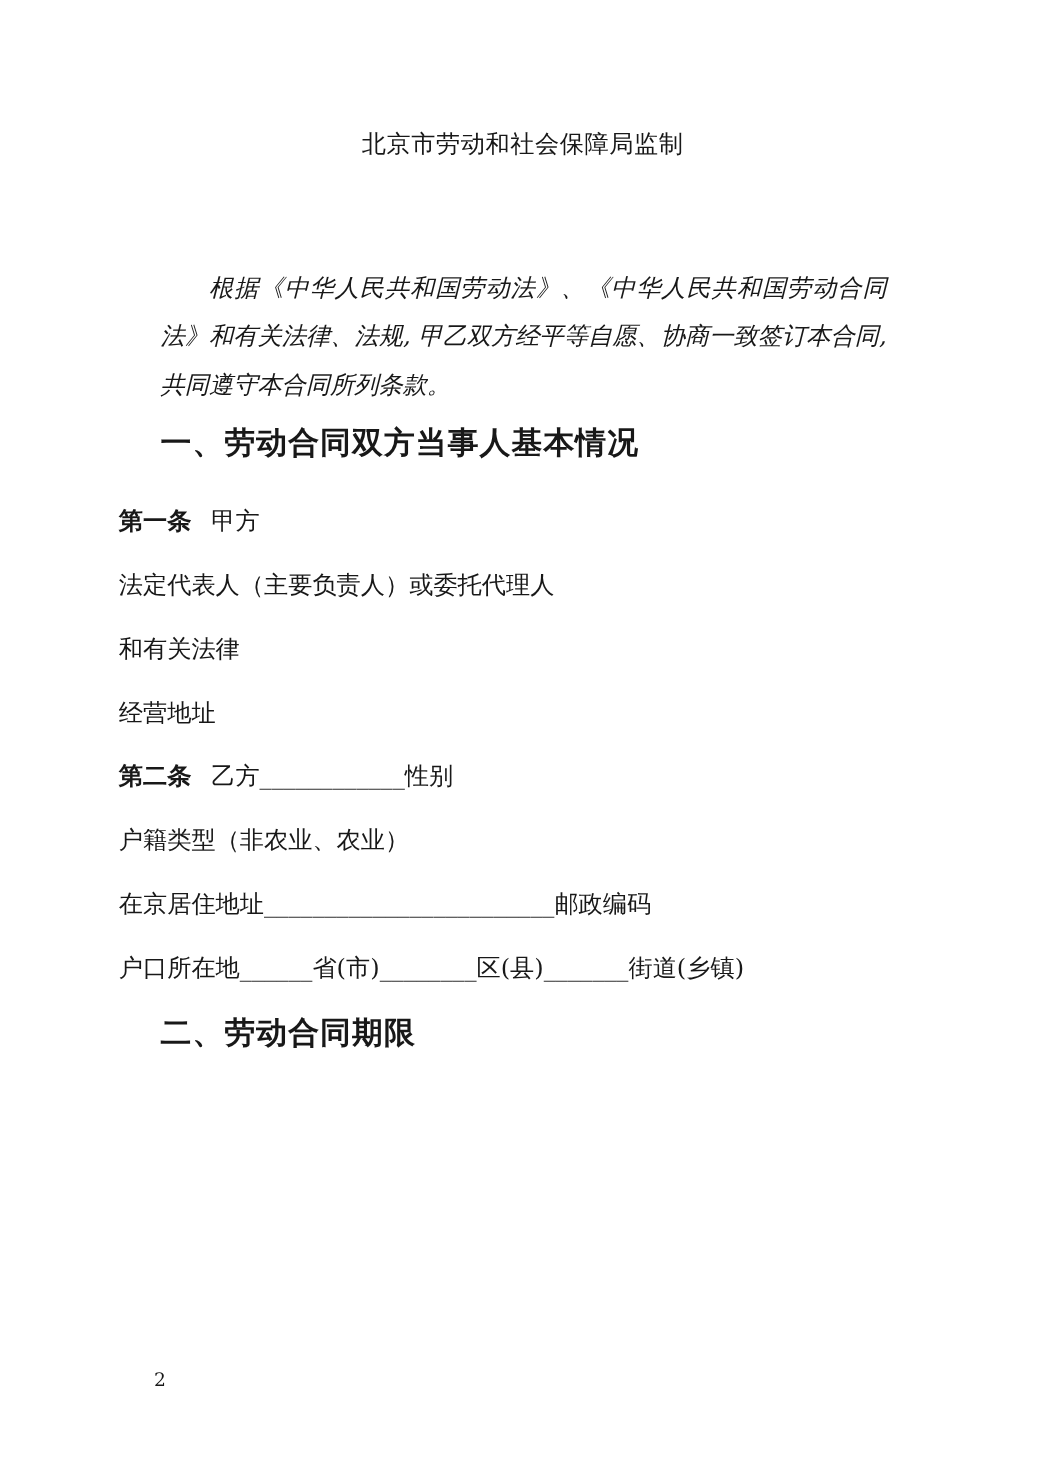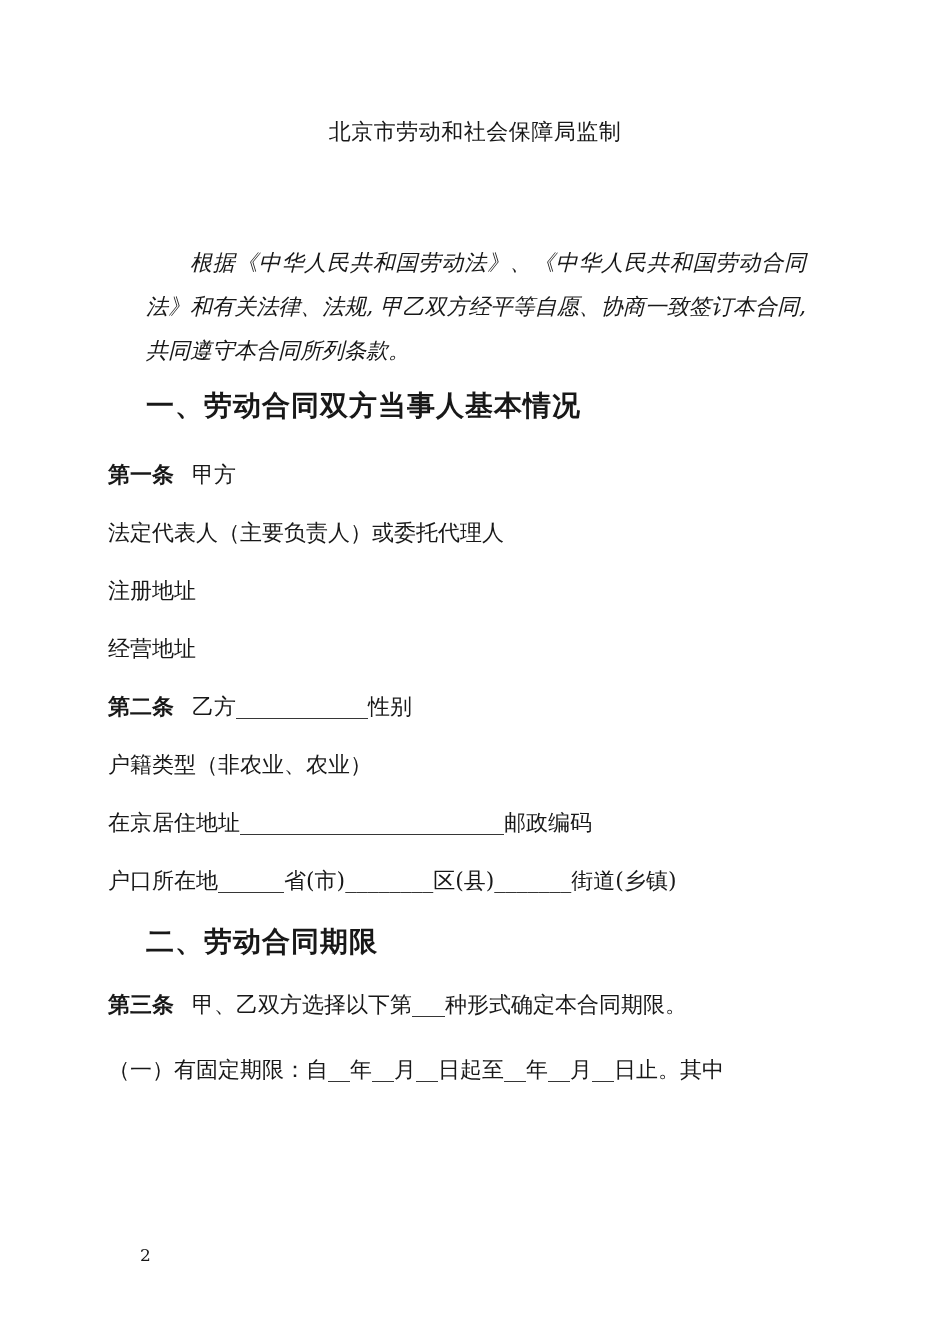--- a/index.html
+++ b/index.html
@@ -29,21 +29,21 @@
     line-height: 44px;
     text-align: justify;
     text-indent: 2em;
     font-style: italic;
   }
   .section-title {
     margin: 15px 0 0 146px;
     font-size: 28px;
     line-height: 36px;
     font-weight: bold;
-    font-family: Liberation Serif, serif;
+    font-family: Liberation Mono, monospace;
     letter-spacing: 1px;
   }
   .items { margin-top: 36px; }
   .items2 { margin-top: 30px; }
   .item {
     margin-left: 108px;
     margin-right: 120px;
     font-size: 22px;
     line-height: 29px;
     margin-bottom: 29px;
@@ -72,34 +72,28 @@
 
   <div class="intro">根据《中华人民共和国劳动法》、《中华人民共和国劳动合同法》和有关法律、法规, 甲乙双方经平等自愿、协商一致签订本合同, 共同遵守本合同所列条款。</div>
 
   <div class="section-title">一、劳动合同双方当事人基本情况</div>
 
   <div class="items">
     <div class="item">
       <span class="clause-label">第一条</span><span>甲方</span>
     </div>
     <div class="item">法定代表人（主要负责人）或委托代理人</div>
-    <div class="item">注册地址</div>
+    <div class="item">和有关法律</div>
     <div class="item">经营地址</div>
     <div class="item">
       <span class="clause-label">第二条</span><span>乙方____________性别</span>
     </div>
     <div class="item">户籍类型（非农业、农业）</div>
     <div class="item">在京居住地址________________________邮政编码</div>
     <div class="item">户口所在地______省(市)________区(县)_______街道(乡镇)</div>
   </div>
 
   <div class="section-title">二、劳动合同期限</div>
 
-  <div class="items2">
-    <div class="item">
-      <span class="clause-label">第三条</span><span>甲、乙双方选择以下第___种形式确定本合同期限。</span>
-    </div>
-    <div class="item">（一）有固定期限：自__年__月__日起至__年__月__日止。其中</div>
-  </div>
 
   <div class="page-number">2</div>
 
 </div>
 
 </body></html>

